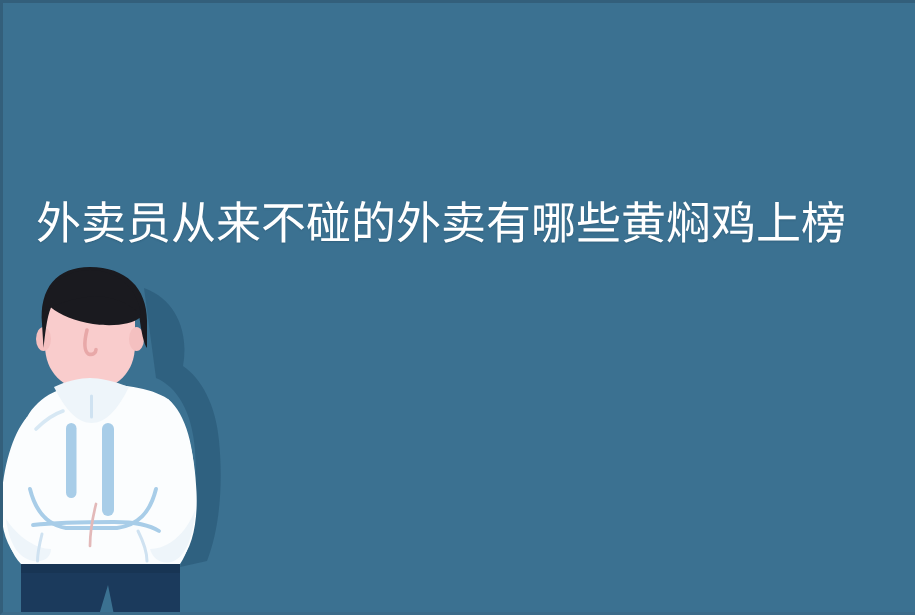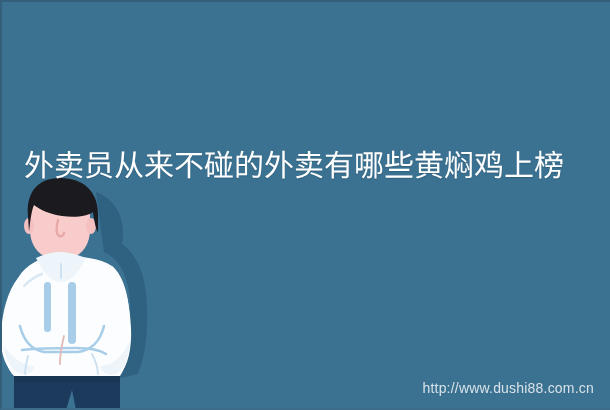--- a/index.html
+++ b/index.html
@@ -40,21 +40,20 @@
     top: 132px;
     width: 572px;
     font-size: 30px;
     line-height: 36px;
     letter-spacing: 0px;
     color: #ffffff;
     white-space: nowrap;
     font-weight: 400;
     text-shadow: 0 1px 1px rgba(20,50,70,0.25);
     z-index: 20;
-    margin-top: 16px;
   }
 
   
   .watermark {
     position: absolute;
     right: 16px;
     bottom: 14px;
     font-size: 14px;
     line-height: 16px;
     color: rgba(255,255,255,0.80);
@@ -159,15 +158,14 @@
         <path d="M64 158 C62 166 60 176 60 186" stroke="#e3b9b9" stroke-width="1.8" fill="none" stroke-linecap="round"></path>
 
         <path d="M92 176 C96 184 98 190 98 196" stroke="#cfe2f1" stroke-width="2" fill="none" stroke-linecap="round"></path>
         <path d="M28 178 C26 186 25 192 25 196" stroke="#cfe2f1" stroke-width="2" fill="none" stroke-linecap="round"></path>
       </g>
     </svg>
   </div>
 
   <div class="headline">外卖员从来不碰的外卖有哪些黄焖鸡上榜</div>
 
-  <div class="watermark">http://www.dushi88.com.cn</div>
 
 </div>
 
 </body></html>

